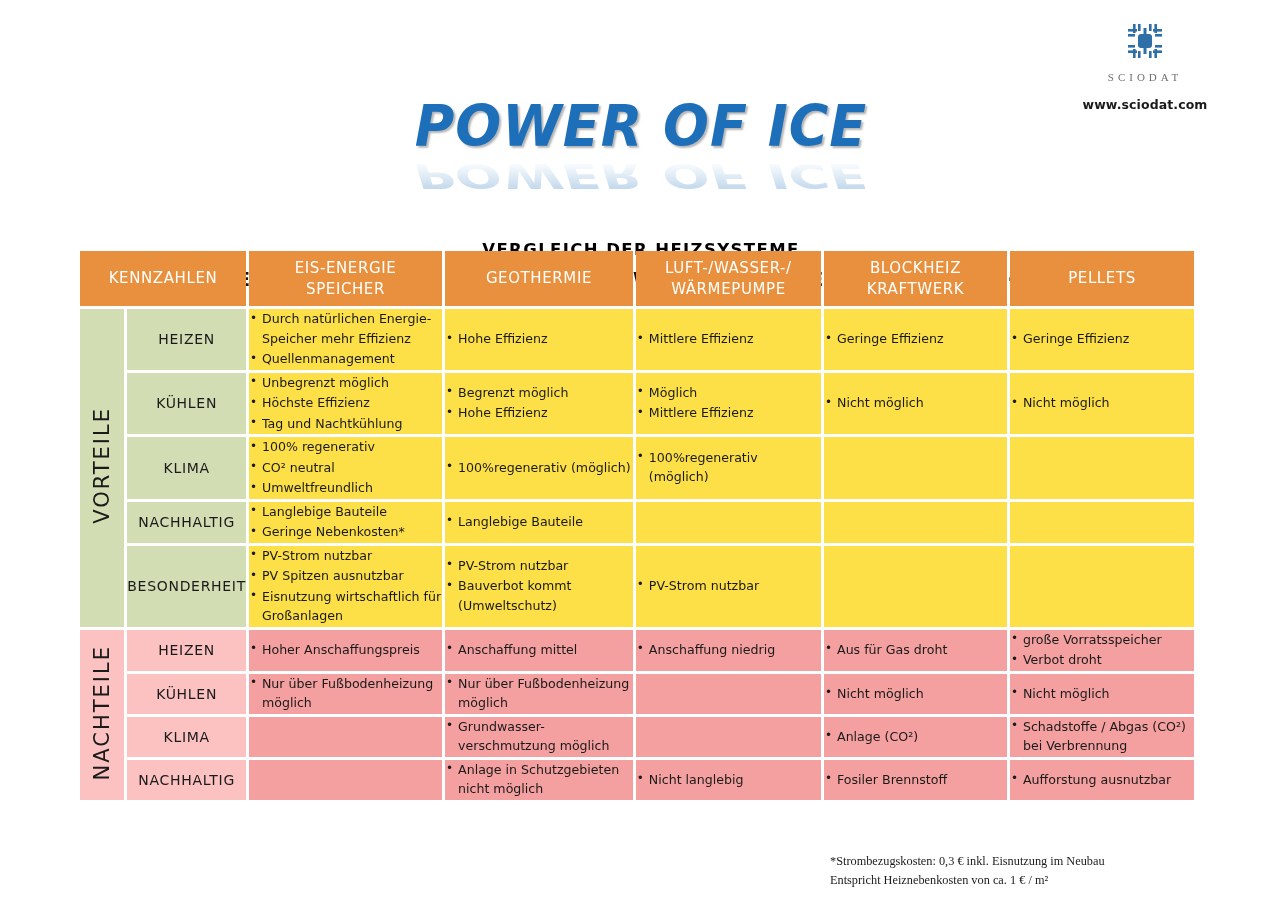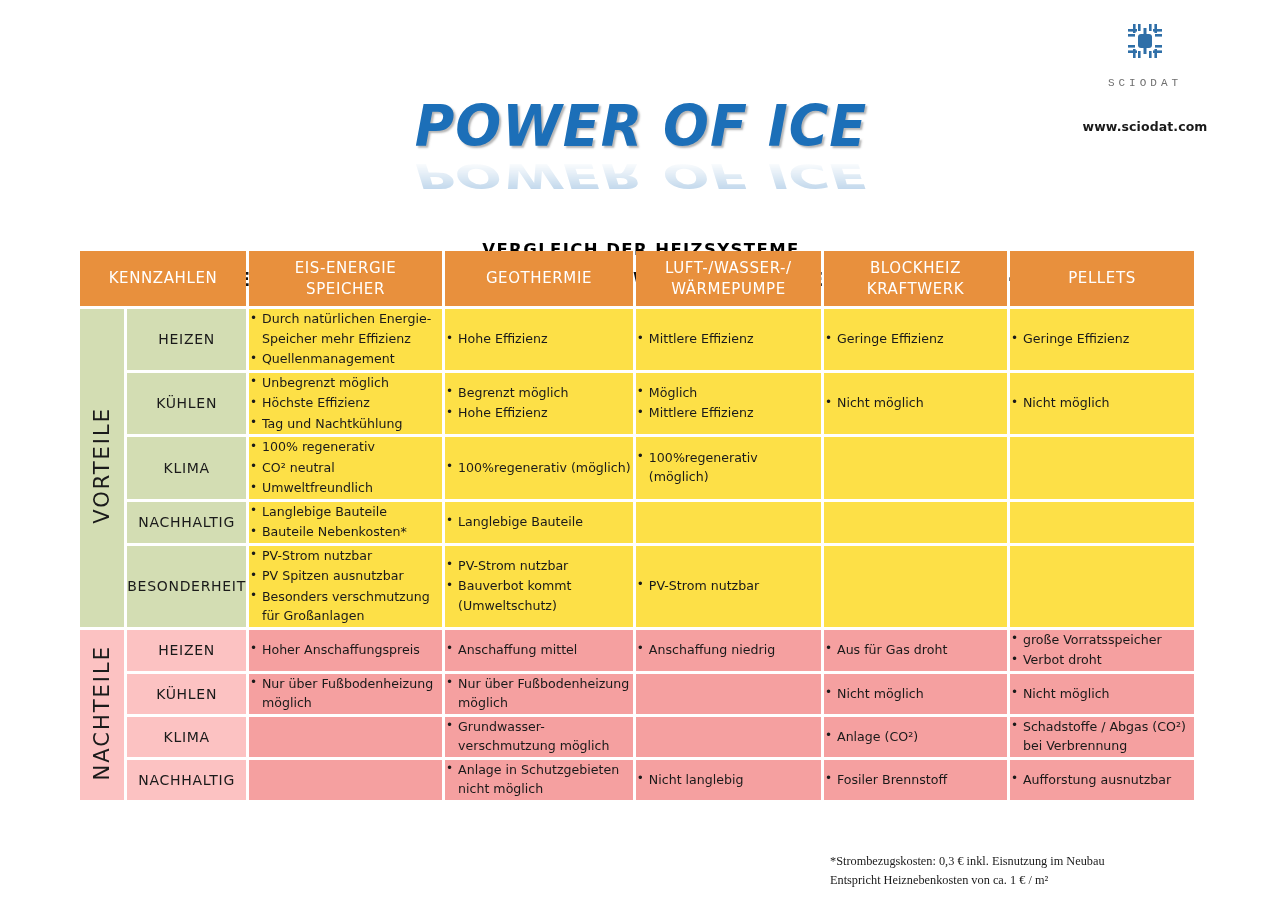--- a/index.html
+++ b/index.html
@@ -7,26 +7,26 @@
     width:1282px;height:897px;
     background:#ffffff;
     font-family:"DejaVu Sans","Liberation Sans",sans-serif;
     position:relative;overflow:hidden;
   }
 
   
   .logo-block{position:absolute;right:52px;top:18px;width:170px;text-align:center;}
   .logo-mark{display:block;margin:0 auto;}
   .logo-word{
-    display:block;margin-top:9px;
+    display:block;margin-top:3px;
     font-size:11px;letter-spacing:4px;color:#6e6e6e;
-    font-family:Liberation Mono, monospace;
+    font-family:Liberation Serif, serif;
   }
   .logo-url{
-    display:block;margin-top:30px;
+    display:block;margin-top:14px;
     font-size:12.5px;font-weight:bold;color:#1a1a1a;letter-spacing:0.1px;
   }
 
   
   .title-wrap{position:absolute;left:0;top:100px;width:1282px;text-align:center;}
   .poi-title{
     display:inline-block;
     font-family:"DejaVu Sans","Liberation Sans",sans-serif;
     font-size:54px;font-weight:bold;font-style:italic;
     letter-spacing:1px;
@@ -261,39 +261,39 @@
           </ul>
         </td>
         <td class="cell cell-green c-bhk"></td>
         <td class="cell cell-green c-pel"></td>
       </tr>
       <tr>
         <td class="rowlbl rowlbl-green">NACHHALTIG</td>
         <td class="cell cell-green c-ees">
           <ul>
             <li>Langlebige Bauteile</li>
-            <li>Bauteile Nebenkosten*</li>
+            <li>Geringe Nebenkosten*</li>
           </ul>
         </td>
         <td class="cell cell-green c-geo">
           <ul>
             <li>Langlebige Bauteile</li>
           </ul>
         </td>
         <td class="cell cell-green c-lww"></td>
         <td class="cell cell-green c-bhk"></td>
         <td class="cell cell-green c-pel"></td>
       </tr>
       <tr>
         <td class="rowlbl rowlbl-green">BESONDERHEIT</td>
         <td class="cell cell-green c-ees">
           <ul>
             <li>PV-Strom nutzbar</li>
             <li>PV Spitzen ausnutzbar</li>
-            <li>Besonders verschmutzung für Großanlagen</li>
+            <li>Eisnutzung wirtschaftlich für Großanlagen</li>
           </ul>
         </td>
         <td class="cell cell-green c-geo">
           <ul>
             <li>PV-Strom nutzbar</li>
             <li>Bauverbot kommt (Umweltschutz)</li>
           </ul>
         </td>
         <td class="cell cell-green c-lww">
           <ul>

